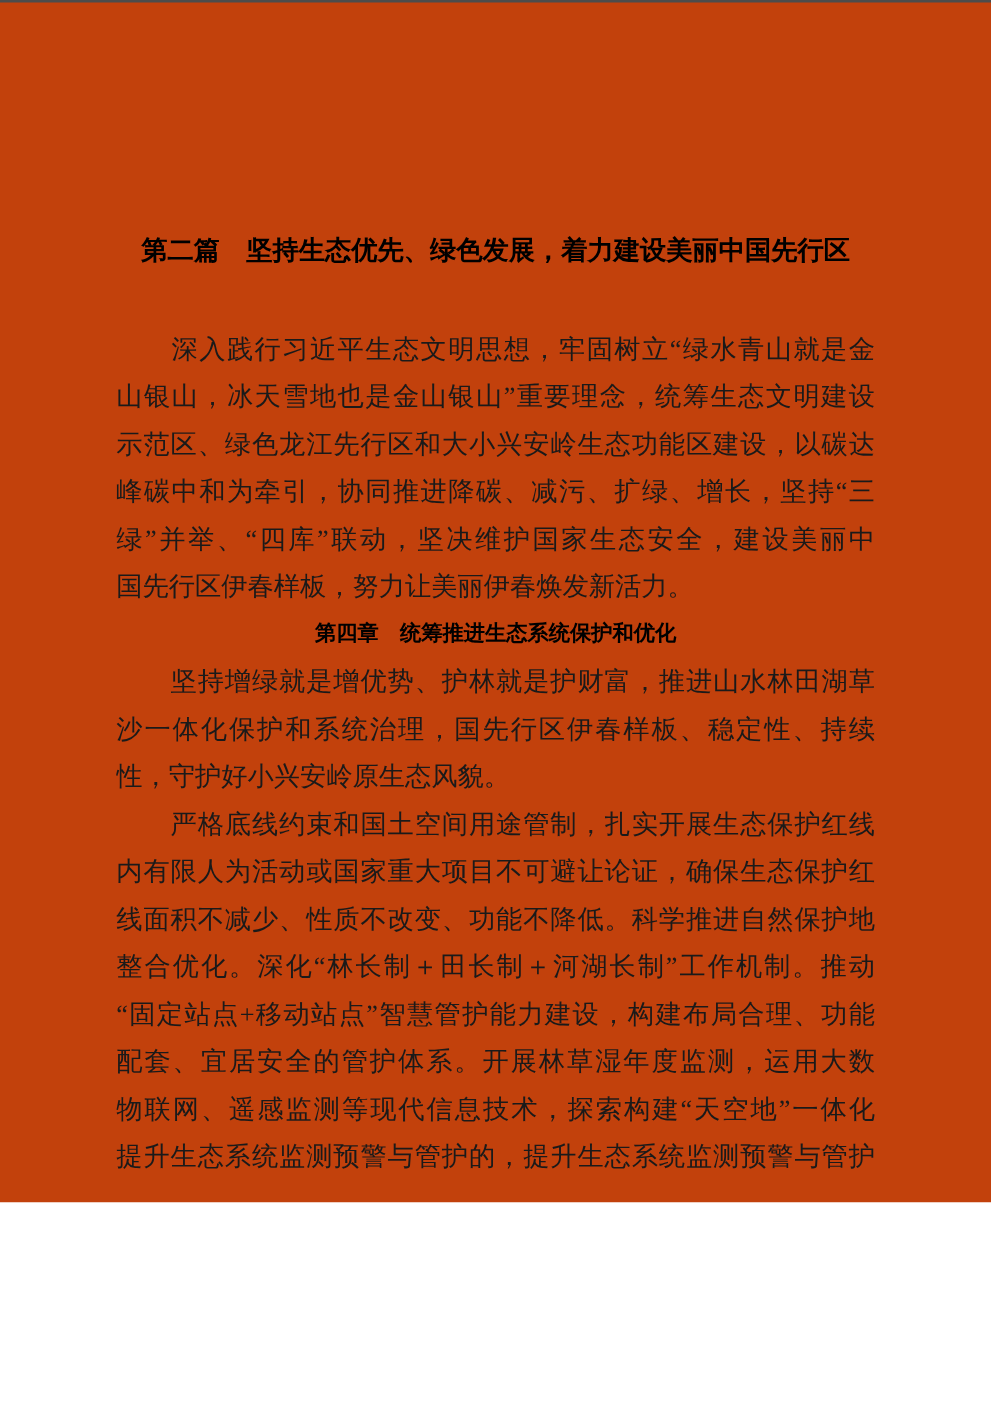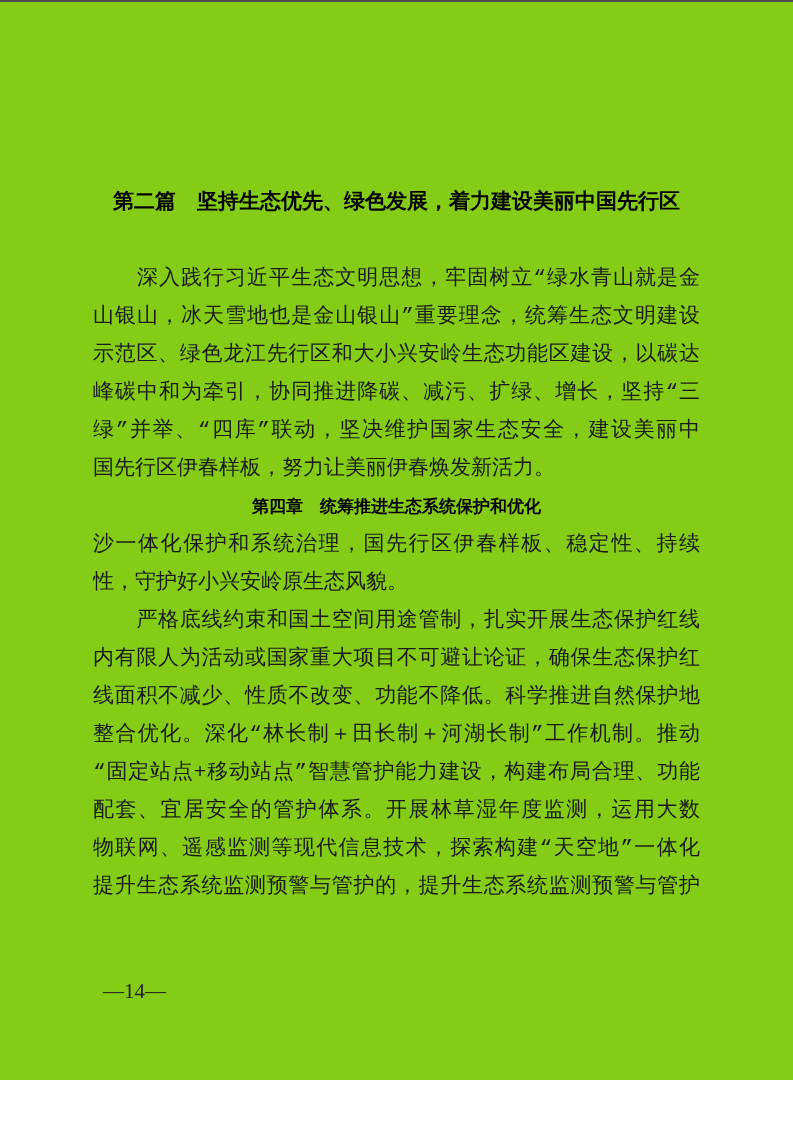--- a/index.html
+++ b/index.html
@@ -3,22 +3,22 @@
 <meta charset="utf-8">
 <style>
   html, body {
     margin: 0;
     padding: 0;
     background: #ffffff;
   }
   .page {
     position: relative;
     width: 793px;
-    height: 1080px;
-    background: #84cc16;
+    height: 962px;
+    background: #c2410c;
     overflow: hidden;
     font-family: "Liberation Serif", "DejaVu Serif", serif;
     color: #1a1a1a;
   }
   .page-top-edge {
     position: absolute;
     top: 0;
     left: 0;
     width: 793px;
     height: 2px;
@@ -39,21 +39,20 @@
   }
   .body-text {
     position: absolute;
     top: 260px;
     left: 93px;
     width: 607px;
   }
   .para {
     margin: 0;
     padding: 0;
-    font-family: Liberation Mono, monospace;
   }
   .line {
     height: 38px;
     line-height: 38px;
     font-size: 21px;
     color: #1a1a1a;
     text-align: justify;
     text-align-last: justify;
     overflow: hidden;
   }
@@ -98,20 +97,21 @@
       <div class="para">
         <div class="line">　　深入践行习近平生态文明思想，牢固树立“绿水青山就是金</div>
         <div class="line">山银山，冰天雪地也是金山银山”重要理念，统筹生态文明建设</div>
         <div class="line">示范区、绿色龙江先行区和大小兴安岭生态功能区建设，以碳达</div>
         <div class="line">峰碳中和为牵引，协同推进降碳、减污、扩绿、增长，坚持“三</div>
         <div class="line">绿”并举、“四库”联动，坚决维护国家生态安全，建设美丽中</div>
         <div class="line no-stretch">国先行区伊春样板，努力让美丽伊春焕发新活力。</div>
       </div>
       <div class="chapter-heading">第四章　统筹推进生态系统保护和优化</div>
       <div class="para">
+        <div class="line">　　坚持增绿就是增优势、护林就是护财富，推进山水林田湖草</div>
         <div class="line">沙一体化保护和系统治理，国先行区伊春样板、稳定性、持续</div>
         <div class="line no-stretch">性，守护好小兴安岭原生态风貌。</div>
       </div>
       <div class="para">
         <div class="line">　　严格底线约束和国土空间用途管制，扎实开展生态保护红线</div>
         <div class="line">内有限人为活动或国家重大项目不可避让论证，确保生态保护红</div>
         <div class="line">线面积不减少、性质不改变、功能不降低。科学推进自然保护地</div>
         <div class="line">整合优化。深化“林长制＋田长制＋河湖长制”工作机制。推动</div>
         <div class="line">“固定站点+移动站点”智慧管护能力建设，构建布局合理、功能</div>
         <div class="line">配套、宜居安全的管护体系。开展林草湿年度监测，运用大数据、</div>

